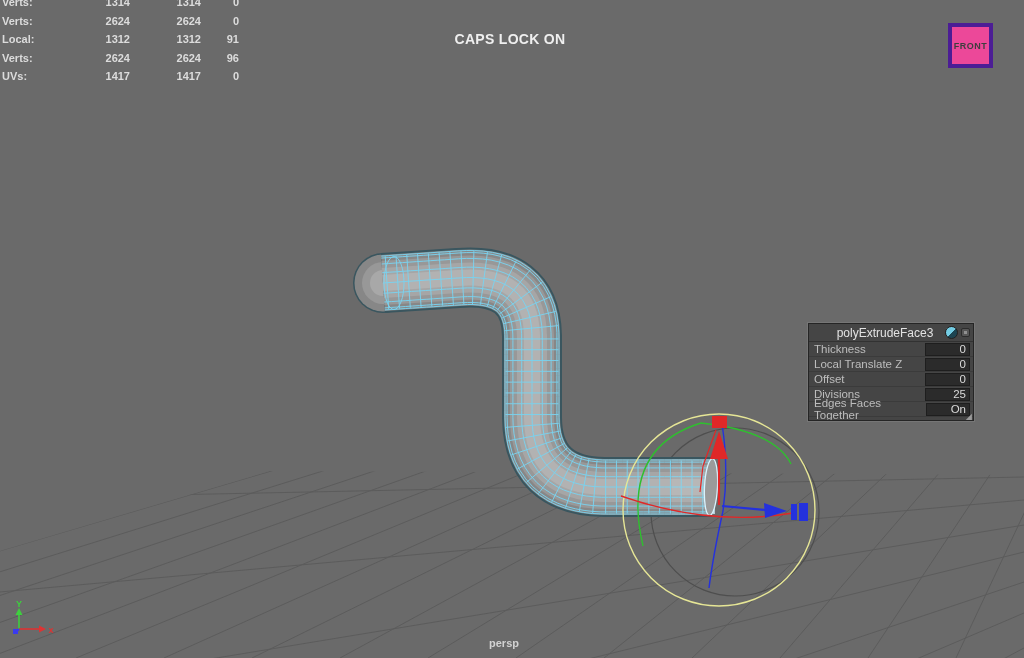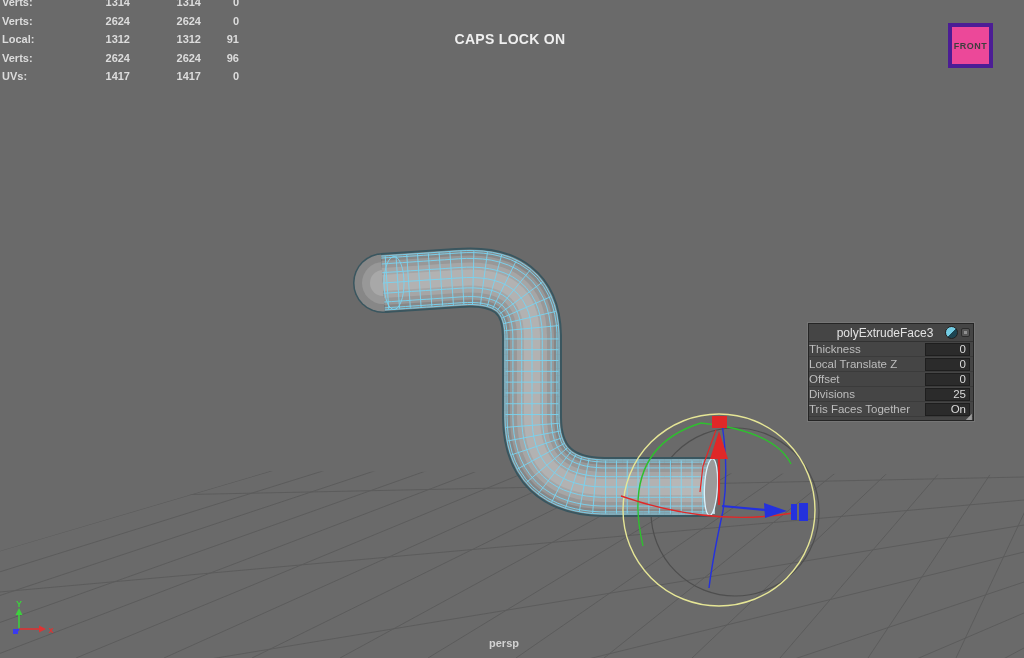--- a/index.html
+++ b/index.html
@@ -32,21 +32,21 @@
   .xpanel-title-text{flex:1;text-align:center;font-size:12px;color:#e2e2e2;padding-left:16px;
                      white-space:nowrap;overflow:hidden;}
   .xpanel-icons{display:flex;align-items:center;gap:3px;padding-right:3px;}
   .sphere-icon{width:13px;height:13px;border-radius:50%;
                background:linear-gradient(135deg,#74cde4 0 52%,#1d4552 52%);
                border:1px solid #202020;box-sizing:border-box;cursor:pointer;}
   .mini-btn{width:9px;height:9px;border-radius:2px;background:#575757;border:1px solid #2c2c2c;
             box-sizing:border-box;position:relative;cursor:pointer;}
   .mini-btn::after{content:"";position:absolute;left:2px;top:2px;width:3px;height:3px;background:#909090;}
   .prow{display:flex;align-items:center;height:14px;border-bottom:1px solid #3b3b3b;
-        font-size:11.5px;color:#bdbdbd;justify-content:flex-end;}
+        padding-left:5px;font-size:11.5px;color:#bdbdbd;justify-content:flex-end;}
   .pfield{margin-left:auto;margin-right:3px;width:45px;height:13px;background:#2b2b2b;
           border:1px solid #1e1e1e;box-sizing:border-box;color:#d9d9d9;text-align:right;
           font-size:11.5px;line-height:11px;padding:0 3px 0 0;cursor:text;}
   .grip{position:absolute;right:1px;bottom:-1px;color:#9b9b9b;font-size:8px;line-height:8px;
         cursor:nwse-resize;user-select:none;}
 </style>
 </head>
 <body>
 
 <div class="stage">
@@ -266,21 +266,21 @@
           <span>Offset</span>
           <span class="pfield">0</span>
         </div>
 
         <div class="prow">
           <span>Divisions</span>
           <span class="pfield">25</span>
         </div>
 
         <div class="prow">
-          <span>Tris Faces Together</span>
+          <span>Edges Faces Together</span>
           <span class="pfield">On</span>
         </div>
       </div>
     <span class="grip">◢</span>
   </div>
 
   <div class="persp-label">persp</div>
 </div>
 
 </body></html>

